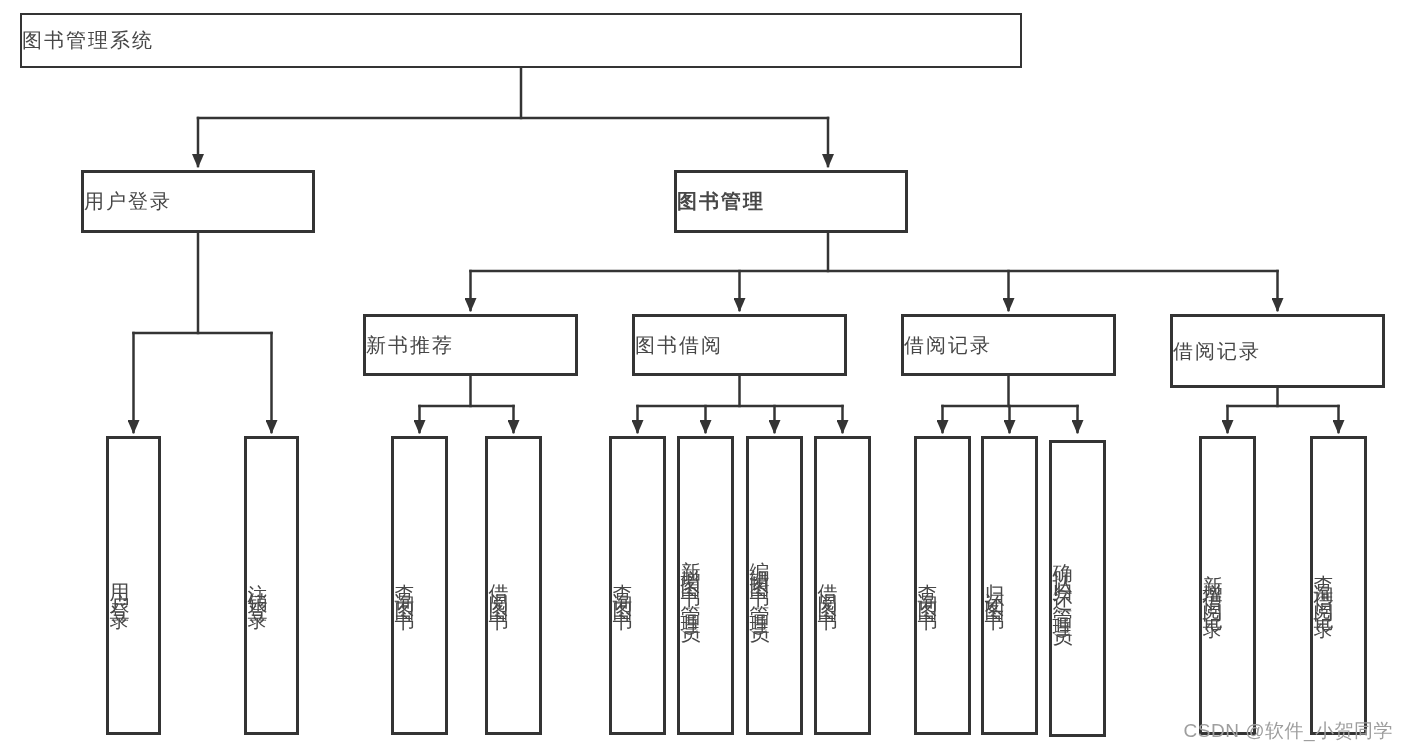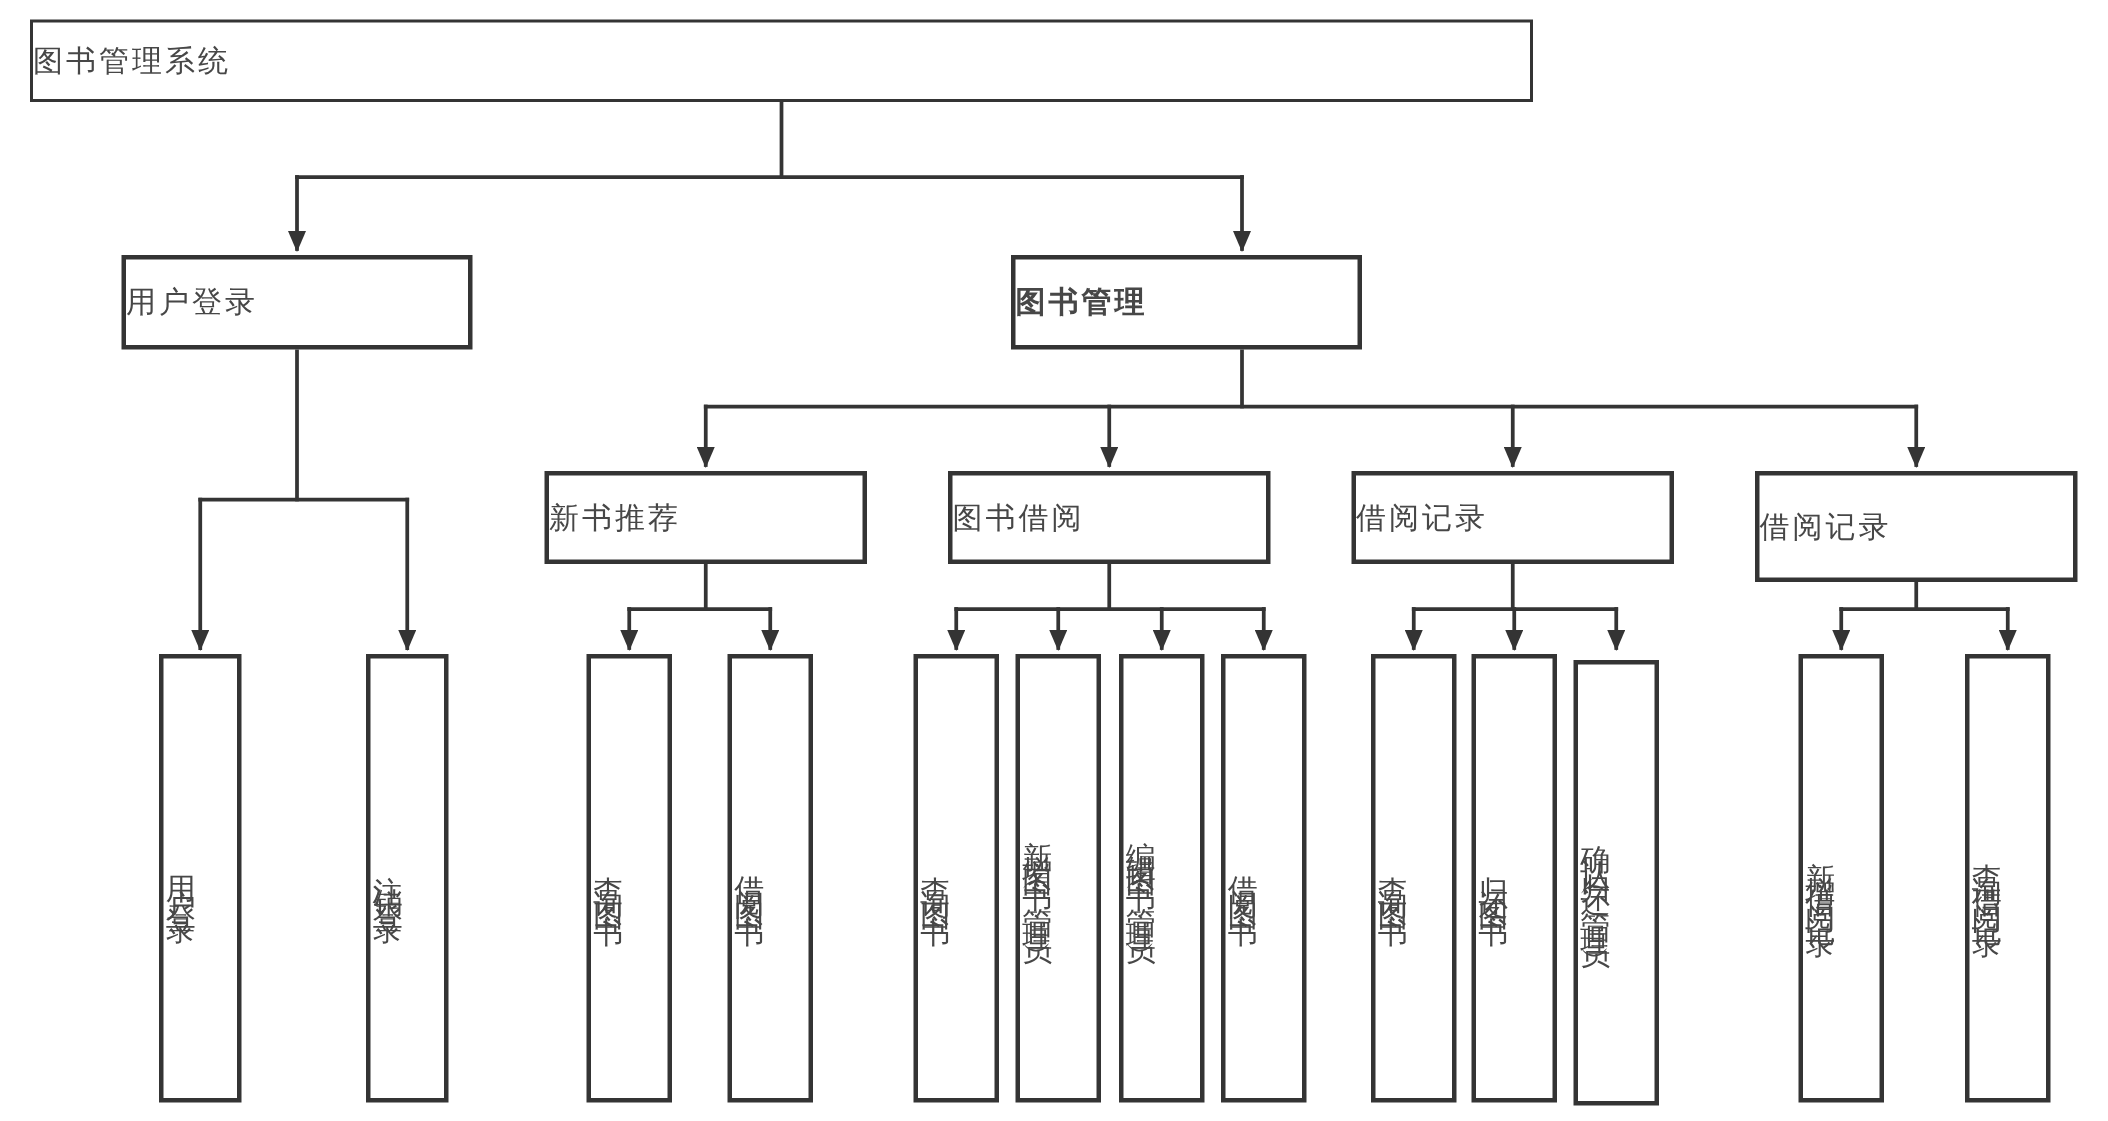--- a/index.html
+++ b/index.html
@@ -138,14 +138,15 @@
     <span>确认归还（管理员）</span>
   </div>
 
   <div class="box vbox" style="left:1199px;top:436px;width:57px;height:299px;">
     <span>新增借阅记录</span>
   </div>
   <div class="box vbox" style="left:1310px;top:436px;width:57px;height:299px;">
     <span>查询借阅记录</span>
   </div>
 
+  <div class="watermark">CSDN @软件_小贺同学</div>
 
 </div>
 
 </body></html>

